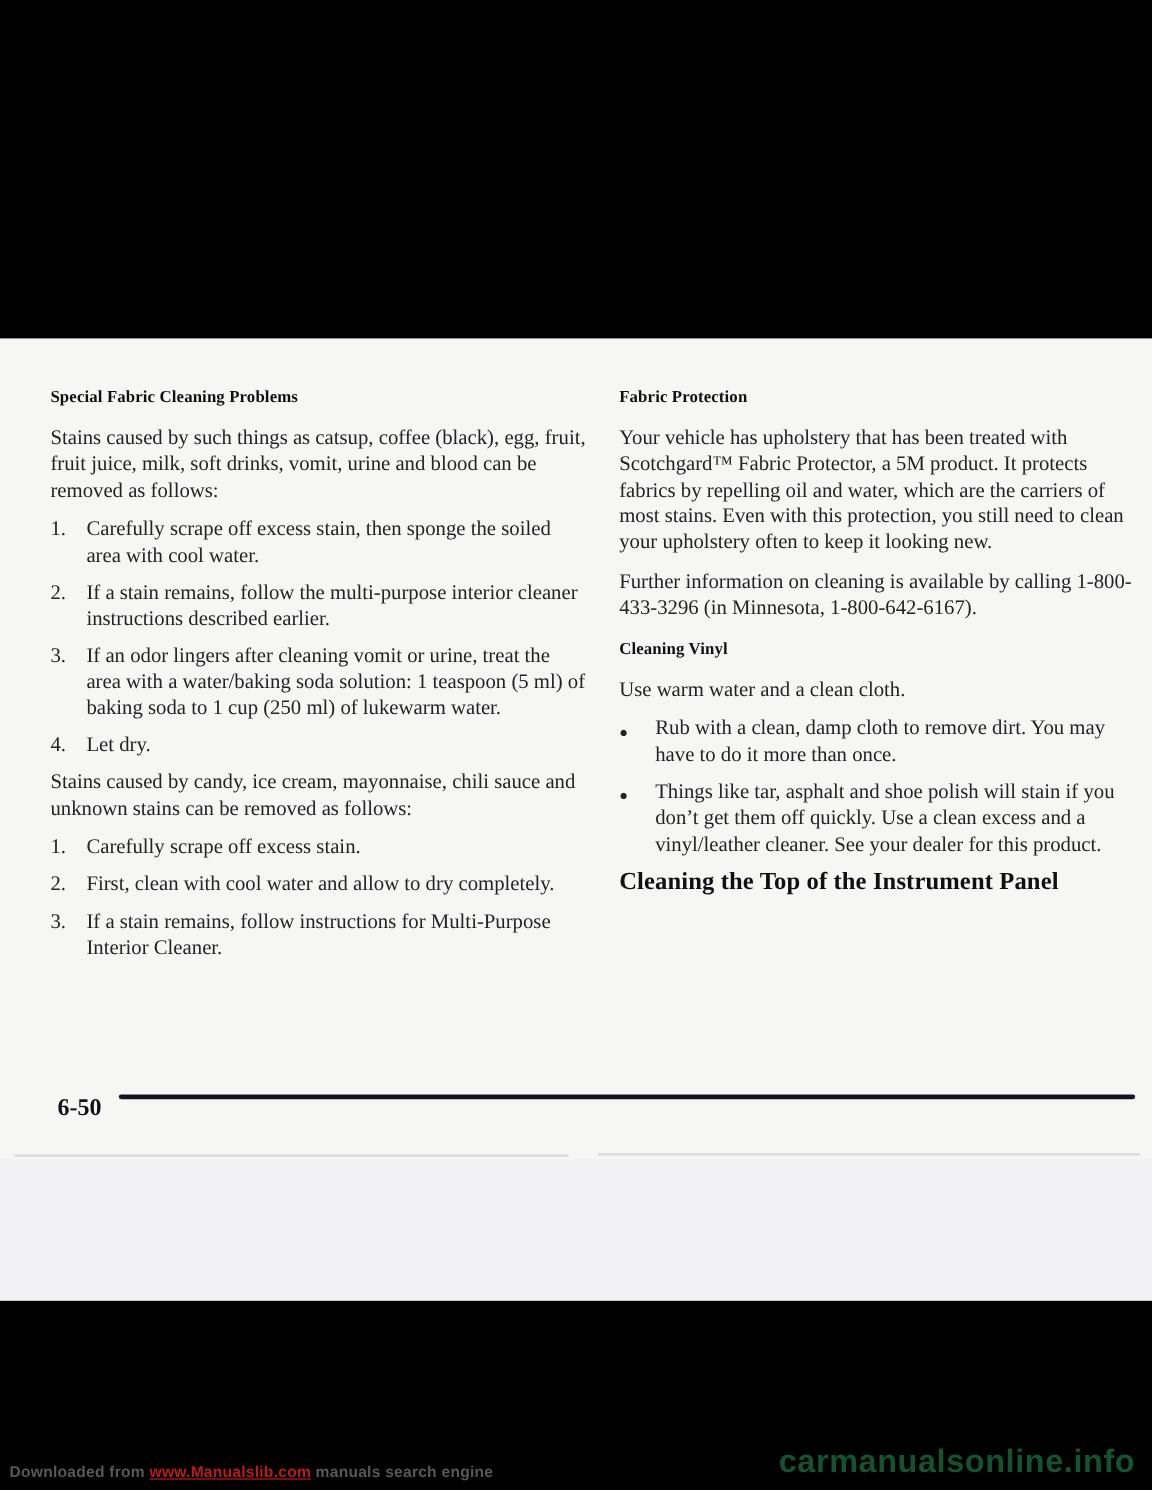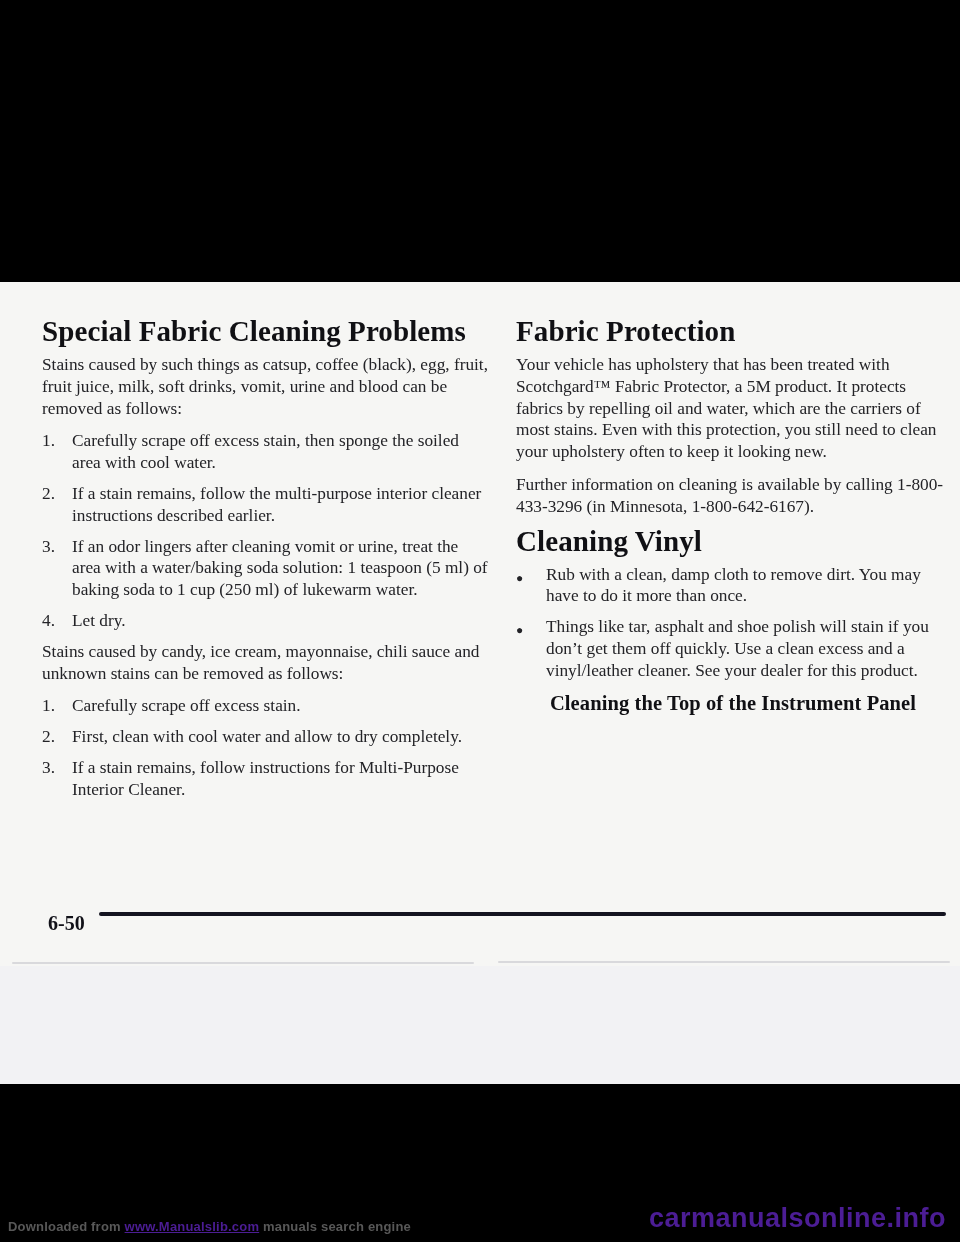--- a/index.html
+++ b/index.html
@@ -17,43 +17,43 @@
   .scan-lower { position: absolute; left: 0; top: 966px; width: 960px; height: 118px;
                 background: #f2f2f4; }
   .shadow-line { position: absolute; height: 2px; background: #d9d9dc; border-radius: 2px; }
   .shadow-line.l1 { left: 12px; top: 962px; width: 462px; }
   .shadow-line.l2 { left: 498px; top: 961px; width: 452px; }
 
   .col { position: absolute; top: 319px; color: #232327; }
   .col-left  { left: 42px;  width: 450px; }
   .col-right { left: 516px; width: 434px; }
 
-  h2 { font-size: 29px; line-height: 25px; margin: 0 0 10px 0;
+  h2 { font-size: 14px; line-height: 25px; margin: 0 0 10px 0;
        font-weight: bold; color: #101014; white-space: nowrap; letter-spacing: 0.1px; }
-  h2.fits { font-size: 20.5px; text-align: center; }
+  h2.fits { font-size: 20.5px; }
   p  { font-size: 17.3px; line-height: 21.8px; margin: 0 0 11px 0; }
 
   .li { display: flex; margin: 0 0 9px 0; font-size: 17.3px; line-height: 21.8px; }
   .li .num { flex: none; width: 30px; }
   .li .bullet { flex: none; width: 30px; font-size: 12px; padding-top: 4px; }
   .li .txt { flex: 1; padding-right: 4px; }
 
   .pageno-row { position: absolute; left: 48px; top: 912px; right: 14px;
                 display: flex; align-items: flex-start; }
   .pageno { font-size: 20px; font-weight: bold; color: #111118; flex: none; }
   .rule { flex: 1; height: 4px; background: #141420; margin-left: 14px; border-radius: 2px; }
 
   .credit { position: absolute; left: 8px; bottom: 8px;
             font-family: "Liberation Sans", sans-serif;
             font-size: 13px; font-weight: 600; color: #585858; letter-spacing: 0.2px; }
-  .credit a { color: #4c1d95; text-decoration: underline; cursor: pointer; }
+  .credit a { color: #b91c1c; text-decoration: underline; cursor: pointer; }
 
   .watermark { position: absolute; right: 14px; bottom: 8px;
                font-family: "Liberation Sans", sans-serif;
-               font-size: 27px; font-weight: 600; color: #4c1d95; letter-spacing: 0.5px; }
+               font-size: 27px; font-weight: 600; color: #14532d; letter-spacing: 0.5px; }
 </style>
 </head>
 <body>
 
 <div class="band band-top"></div>
 
 <div class="scan-lower"></div>
 <div class="shadow-line l1"></div>
 <div class="shadow-line l2"></div>
 
@@ -97,20 +97,21 @@
     </div>
   </div>
 </div>
 
 <div class="col col-right">
   <h2>Fabric Protection</h2>
   <p>Your vehicle has upholstery that has been treated with Scotchgard™ Fabric Protector, a 5M product. It protects fabrics by repelling oil and water, which are the carriers of most stains. Even with this protection, you still need to clean your upholstery often to keep it looking new.</p>
   <p>Further information on cleaning is available by calling 1-800-433-3296 (in Minnesota, 1-800-642-6167).</p>
 
   <h2>Cleaning Vinyl</h2>
+  <p>Use warm water and a clean cloth.</p>
 
   <div>
     <div class="li">
       <span class="bullet">●</span>
       <span class="txt">Rub with a clean, damp cloth to remove dirt. You may have to do it more than once.</span>
     </div>
     <div class="li">
       <span class="bullet">●</span>
       <span class="txt">Things like tar, asphalt and shoe polish will stain if you don’t get them off quickly. Use a clean excess and a vinyl/leather cleaner. See your dealer for this product.</span>
     </div>

